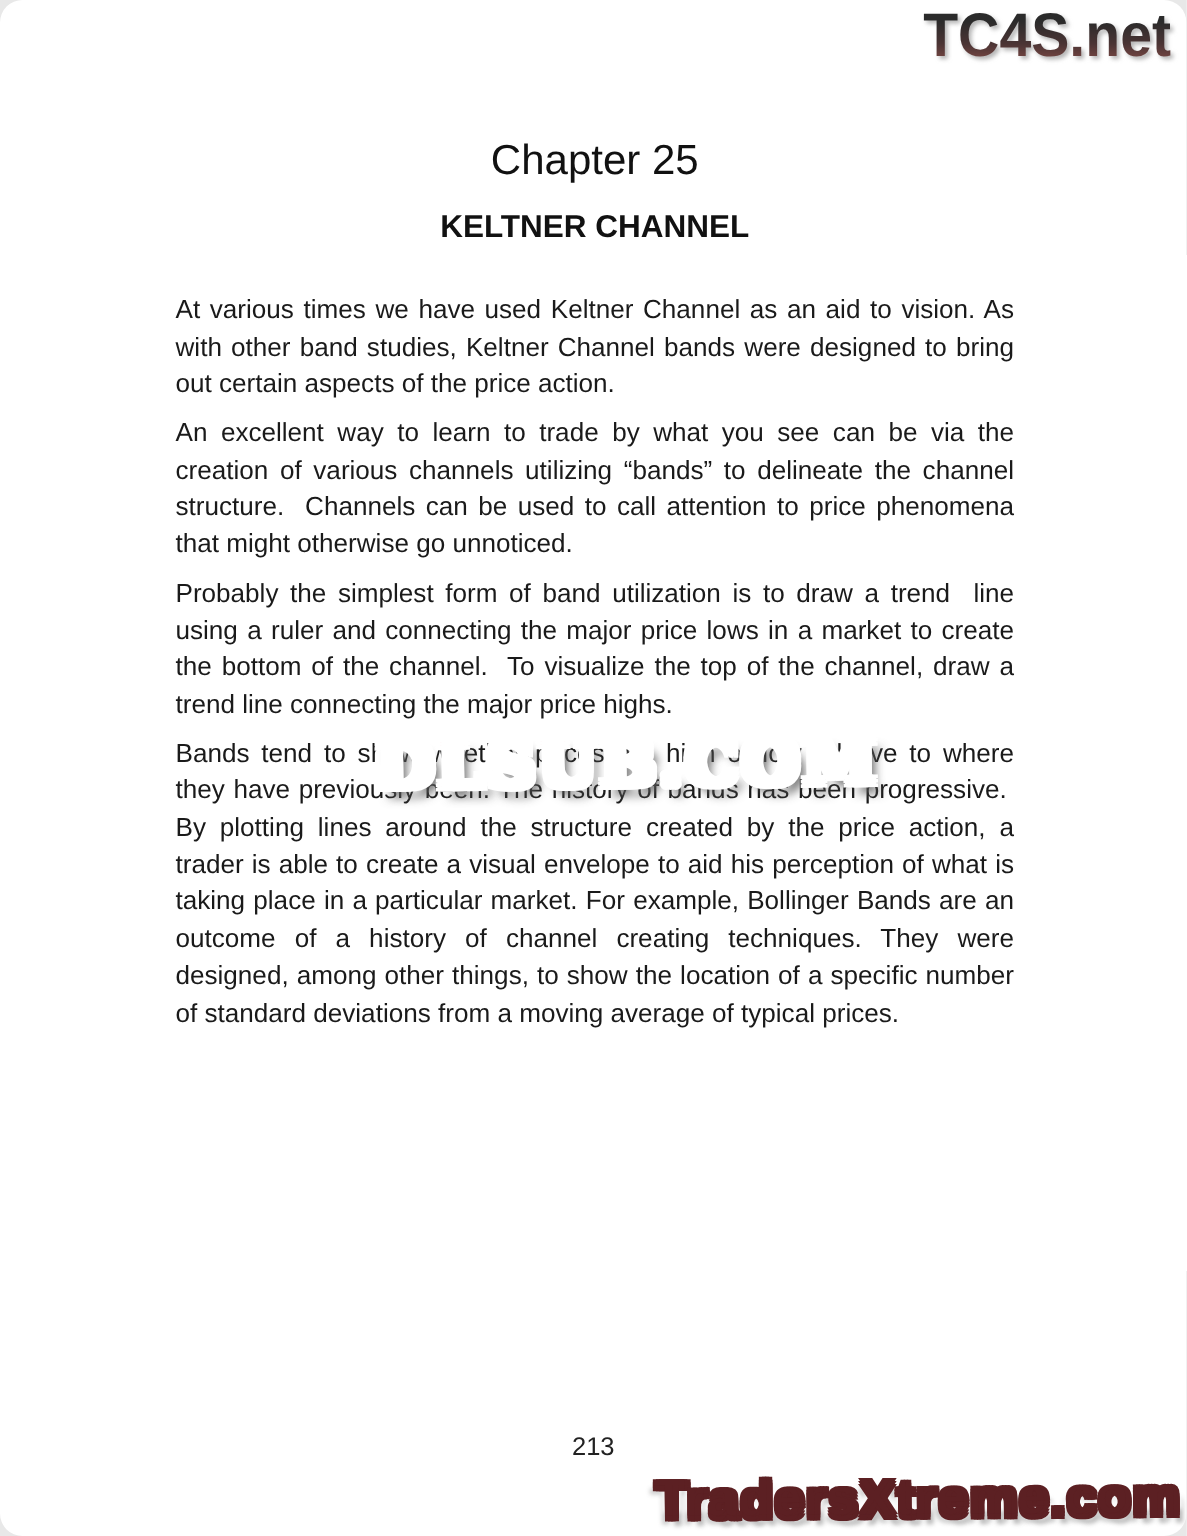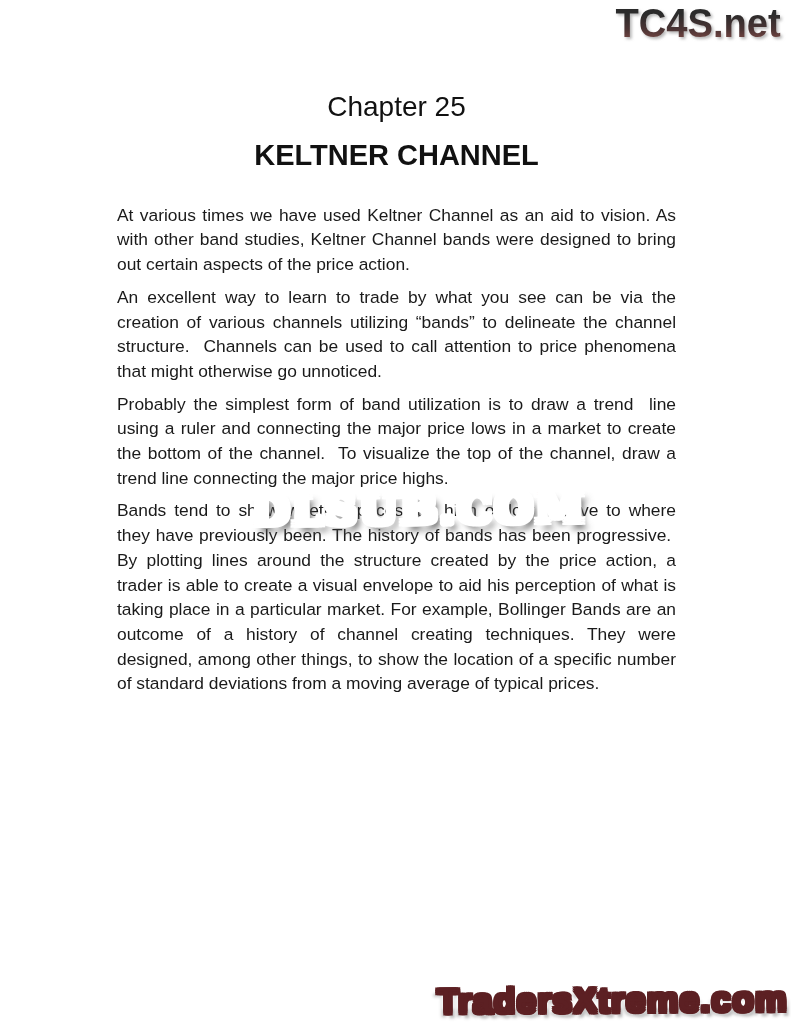--- a/index.html
+++ b/index.html
@@ -6,20 +6,21 @@
   html, body { background: #e8e8e8; }
   .page {
     position: relative;
     width: 791px;
     height: 1024px;
     background: #ffffff;
     margin: 0 auto;
     overflow: hidden;
     font-family: "Liberation Sans", sans-serif;
     color: #1c1c1c;
+    border-radius: 15px;
   }
 
   
   .tc4s-logo {
     position: absolute;
     top: 0px;
     right: 10px;
     font-size: 41px;
     font-weight: bold;
     letter-spacing: 0px;
@@ -41,21 +42,21 @@
   }
   .chapter-title {
     font-size: 28px;
     font-weight: normal;
     text-align: center;
     line-height: 1.1;
     margin-bottom: 17px;
     color: #111;
   }
   .chapter-heading {
-    font-size: 29px;
+    font-size: 21px;
     font-weight: bold;
     text-align: center;
     line-height: 1.1;
     margin-bottom: 31px;
     color: #111;
   }
   .content p {
     font-size: 17.4px;
     line-height: 24.7px;
     text-align: justify;
@@ -128,16 +129,17 @@
     <div class="chapter-heading">KELTNER CHANNEL</div>
 
     <p>At various times we have used Keltner Channel as an aid to vision. As with other band studies, Keltner Channel bands were designed to bring out certain aspects of the price action.</p>
     <p>An excellent way to learn to trade by what you see can be via the creation of various channels utilizing “bands” to delineate the channel structure.&nbsp; Channels can be used to call attention to price phenomena that might otherwise go unnoticed.</p>
     <p>Probably the simplest form of band utilization is to draw a trend&nbsp; line using a ruler and connecting the major price lows in a market to create the bottom of the channel.&nbsp; To visualize the top of the channel, draw a trend line connecting the major price highs.</p>
     <p>Bands tend to show whether prices are high or low relative to where they have previously been. The history of bands has been progressive.&nbsp; By plotting lines around the structure created by the price action, a trader is able to create a visual envelope to aid his perception of what is taking place in a particular market. For example, Bollinger Bands are an outcome of a history of channel creating techniques. They were designed, among other things, to show the location of a specific number of standard deviations from a moving average of typical prices.</p>
   </div>
 
   <div class="watermark">DLSUB.COM</div>
 
+  <div class="page-number">213</div>
 
   <div class="tx-logo">TradersXtreme.com</div>
 
 </div>
 
 </body></html>

